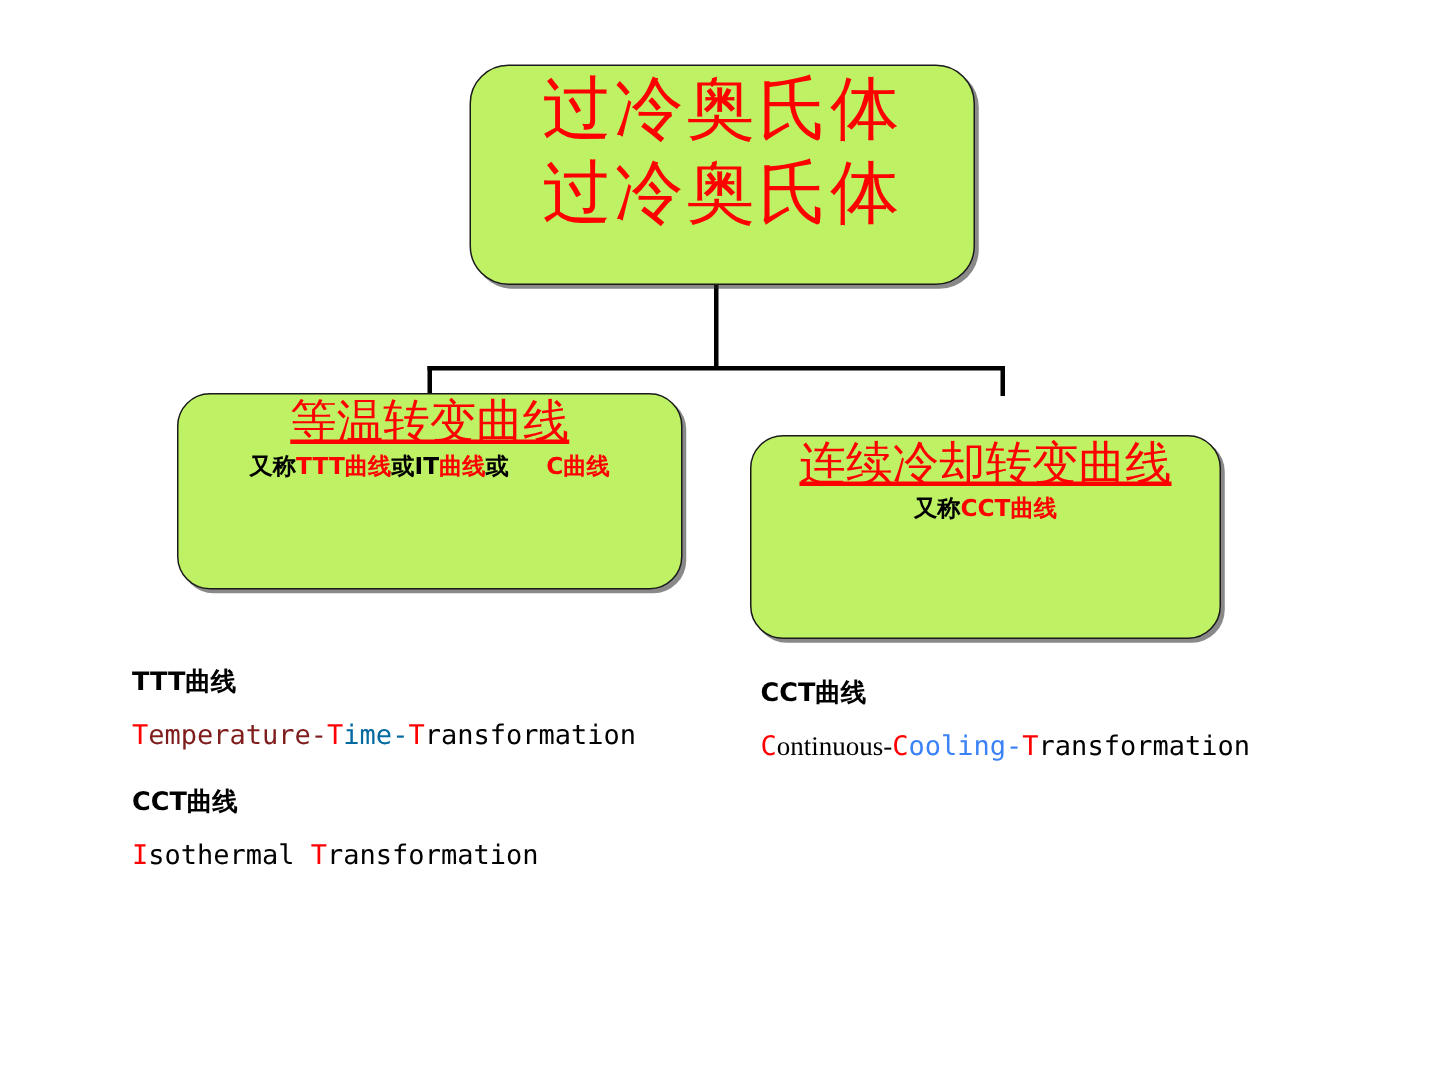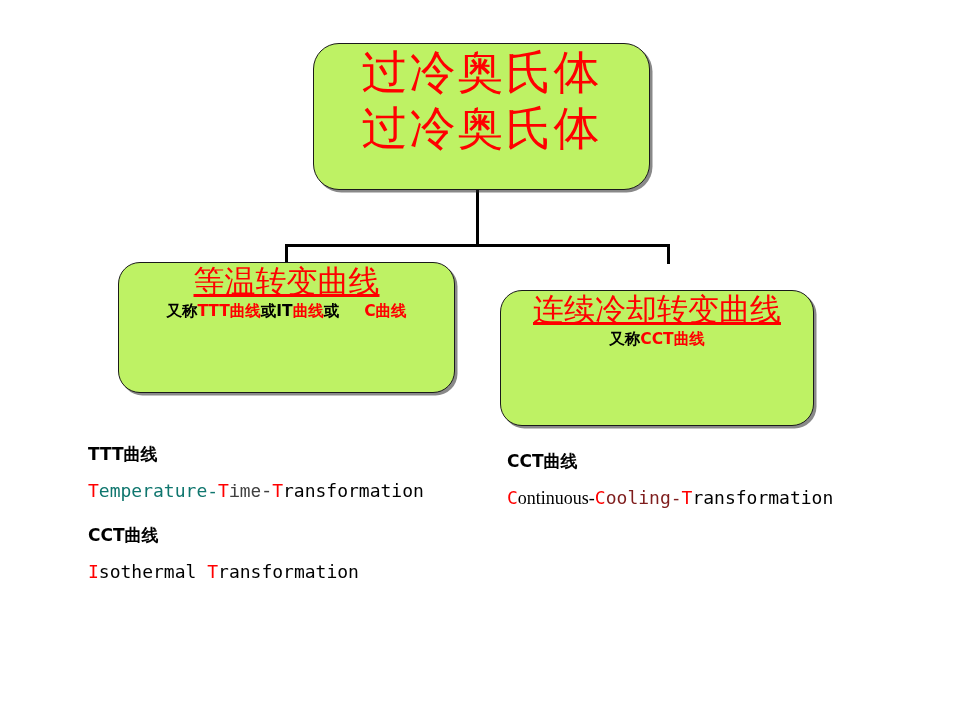--- a/index.html
+++ b/index.html
@@ -140,23 +140,23 @@
     <div class="node-sub"><span style="color: rgb(0, 0, 0);">又称</span><span style="color: rgb(255, 0, 0);">TTT曲线</span><span style="color: rgb(0, 0, 0);">或</span><span style="color: rgb(0, 0, 0);">IT</span><span style="color: rgb(255, 0, 0);">曲线</span><span style="color: rgb(0, 0, 0);">或</span><span style="color: rgb(255, 0, 0); padding-left: 25px;">C曲线</span></div>
   </div>
 
   <div class="node" id="cct-node">
     <div class="node-title">连续冷却转变曲线</div>
     <div class="node-sub"><span style="color: rgb(0, 0, 0);">又称</span><span style="color: rgb(255, 0, 0);">CCT曲线</span></div>
   </div>
 
   <div class="legend" id="legend-left">
     <div class="legend-head">TTT曲线</div>
-    <div class="legend-expand"><span style="color: rgb(255, 0, 0);">T</span><span style="color: #0f766e;">emperature-</span><span style="color: rgb(255, 0, 0);">T</span><span style="color: #404040; font-family: Liberation Mono, monospace;">ime-</span><span style="color: rgb(255, 0, 0);">T</span><span style="color: rgb(0, 0, 0);">ransformation</span></div>
+    <div class="legend-expand"><span style="color: rgb(255, 0, 0);">T</span><span style="color: #7f1d1d;">emperature-</span><span style="color: rgb(255, 0, 0);">T</span><span style="color: #0369a1;">ime-</span><span style="color: rgb(255, 0, 0);">T</span><span style="color: rgb(0, 0, 0);">ransformation</span></div>
     <div class="legend-head">CCT曲线</div>
     <div class="legend-expand"><span style="color: rgb(255, 0, 0);">I</span><span style="color: rgb(0, 0, 0);">sothermal </span><span style="color: rgb(255, 0, 0);">T</span><span style="color: rgb(0, 0, 0);">ransformation</span></div>
   </div>
 
   <div class="legend" id="legend-right">
     <div class="legend-head">CCT曲线</div>
-    <div class="legend-expand"><span style="color: rgb(255, 0, 0);">C</span><span style="color: rgb(0, 0, 0); font-family: Liberation Serif, serif;">ontinuous-</span><span style="color: rgb(255, 0, 0);">C</span><span style="color: #7f1d1d;">ooling-</span><span style="color: rgb(255, 0, 0);">T</span><span style="color: rgb(0, 0, 0);">ransformation</span></div>
+    <div class="legend-expand"><span style="color: rgb(255, 0, 0);">C</span><span style="color: rgb(0, 0, 0); font-family: Liberation Serif, serif;">ontinuous-</span><span style="color: rgb(255, 0, 0);">C</span><span style="color: #3b82f6;">ooling-</span><span style="color: rgb(255, 0, 0);">T</span><span style="color: rgb(0, 0, 0);">ransformation</span></div>
   </div>
 
 </div>
 
 </body></html>

